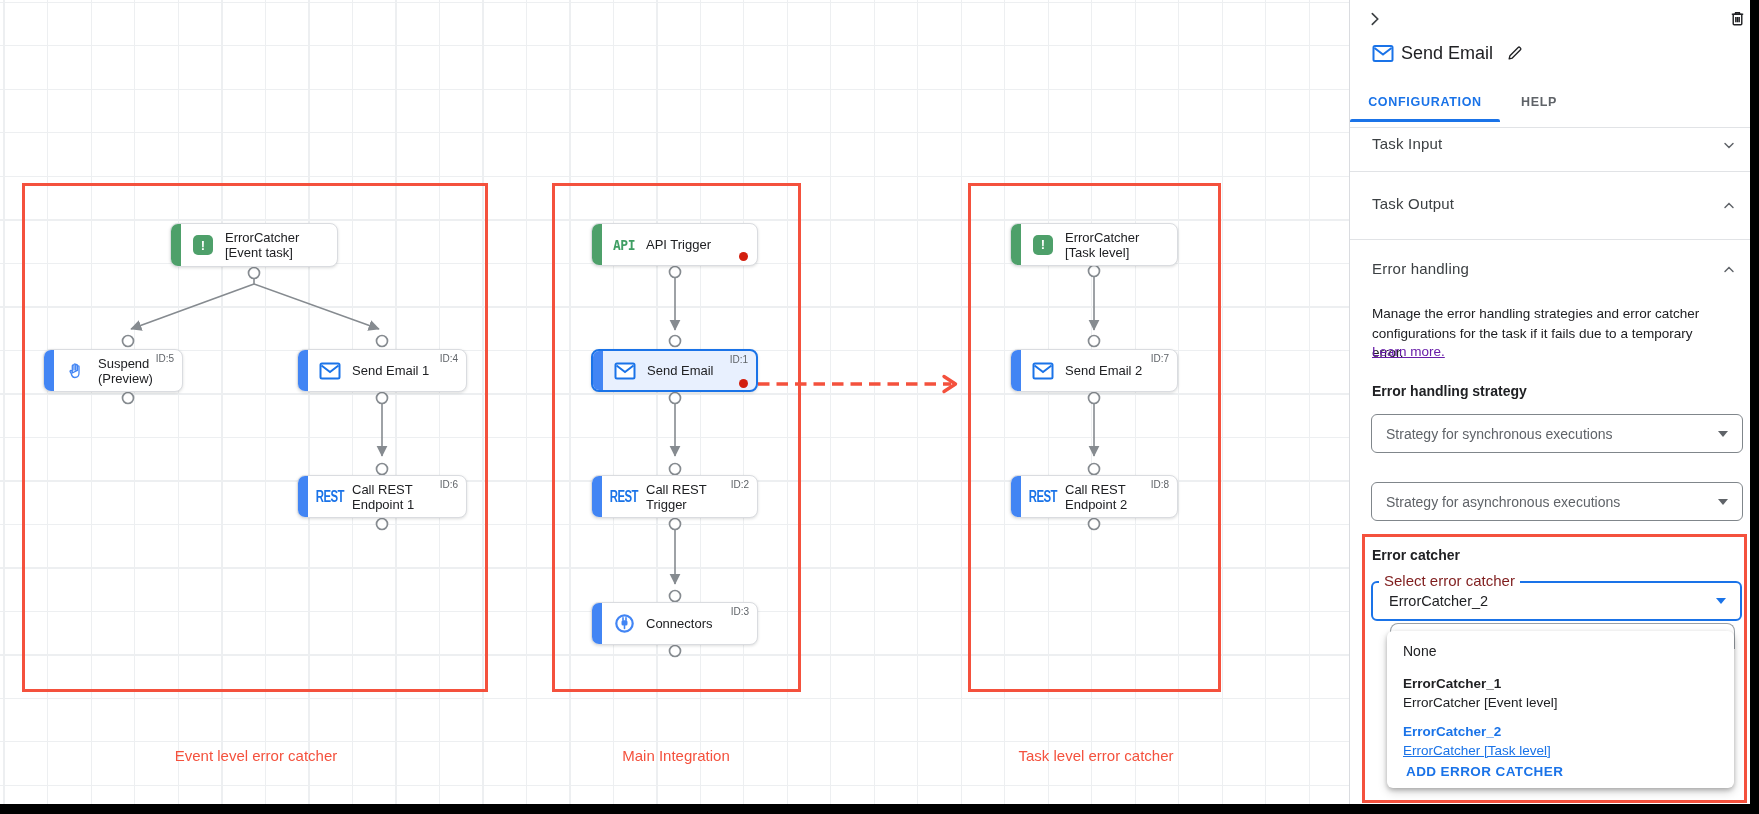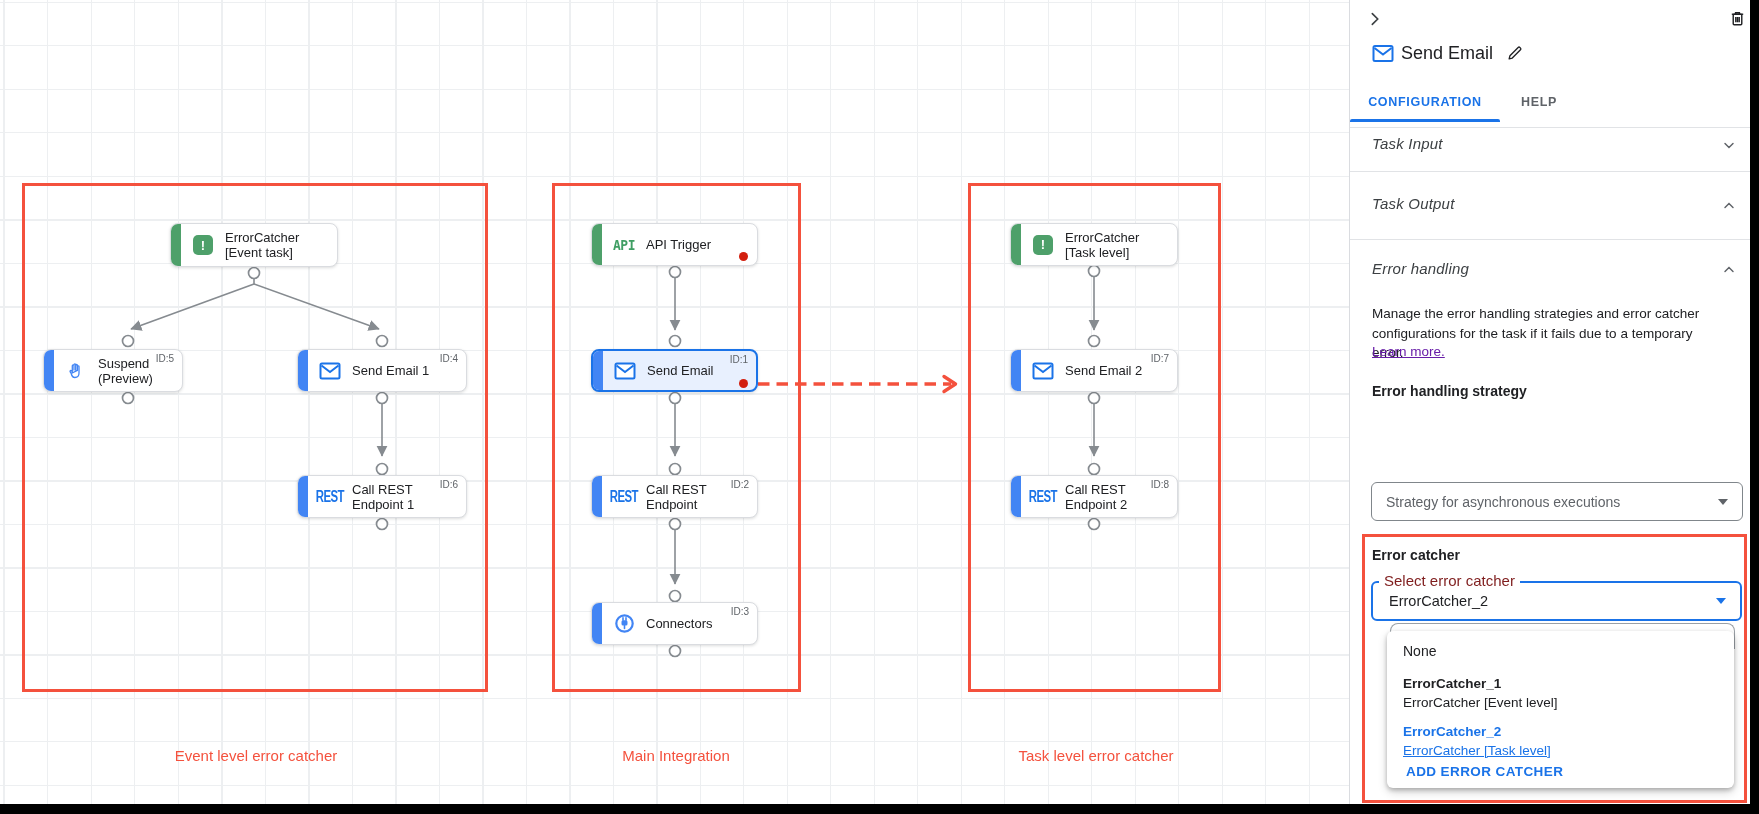--- a/index.html
+++ b/index.html
@@ -41,21 +41,21 @@
     background:#fff; border-left:1px solid #dadce0; }
   .panel .abs { position:absolute; }
   .icon-btn { background:none; border:none; cursor:pointer; padding:0; }
   .ptitle { font-size:18px; color:#202124; }
   .tab { position:absolute; top:84px; height:36px; display:flex; align-items:center;
     justify-content:center; font-size:12.5px; font-weight:700; letter-spacing:.7px; cursor:pointer; }
   .tab.active { color:#1a73e8; }
   .tab.idle { color:#5f6368; }
   .inkbar { position:absolute; top:119px; height:3px; background:#1a73e8; border-radius:2px 2px 0 0; }
   .hdiv { position:absolute; left:0; width:410px; height:1px; background:#e1e3e6; }
-  .secrow { position:absolute; left:0; width:409px; cursor:pointer;font-style:italic; }
+  .secrow { position:absolute; left:0; width:409px; cursor:pointer; }
   .seclabel { font-size:15px; font-weight:500; color:#3c4043; letter-spacing:.2px; }
   .para { font-size:13.5px; line-height:19.5px; color:#202124; width:352px; }
   .learnmore { font-size:13.5px; color:#681da8; text-decoration:underline; cursor:pointer; display:inline-block; }
   .boldlabel { font-size:14px; font-weight:700; color:#202124; }
   .ddown { position:absolute; left:21px; width:372px; height:39px; border:1px solid #80868b;
     border-radius:6px; display:flex; align-items:center; padding:0 14px; cursor:pointer; background:#fff; }
   .ddown .ph { font-size:14px; color:#5f6368; flex:1; }
   .caret { width:0; height:0; border-left:5px solid transparent; border-right:5px solid transparent;
     border-top:6px solid #5f6368; }
   .caret.blue { border-top-color:#1a73e8; }
@@ -200,21 +200,21 @@
         </div>
       <div class="nlabel"><span>Send Email</span></div>
       <span class="nid">ID:1</span>
     </div>
 
     <div class="node" style="left:591px;top:475px;width:167px;height:43px">
       <div class="bar"></div>
       <div class="nicon">
         <span class="rest-txt">REST</span>
         </div>
-      <div class="nlabel"><span>Call REST</span><br><span>Endpoint</span></div>
+      <div class="nlabel"><span>Call REST</span><br><span>Trigger</span></div>
       <span class="nid">ID:2</span>
     </div>
 
     <div class="node" style="left:591px;top:602px;width:167px;height:43px">
       <div class="bar"></div>
       <div class="nicon">
         <svg width="21" height="21" viewBox="0 0 21 21">
             <circle cx="10.5" cy="10.5" r="8.2" fill="#fff" stroke="#4285f4" stroke-width="2.2"></circle>
             <rect x="7.5" y="7.2" width="6" height="5.4" rx="1.6" fill="#4285f4"></rect>
             <path d="M9 7.2 V4.8 M12 7.2 V4.8 M10.5 12.6 V15.4" stroke="#4285f4" stroke-width="1.6" fill="none" stroke-linecap="round"></path>
@@ -321,20 +321,24 @@
     </div>
 
     <div class="abs para" style="left:22px;top:304px">
       <span>Manage the error handling strategies and error catcher</span>
       <span>configurations for the task if it fails due to a temporary error.</span>
     </div>
     <a class="abs learnmore" style="left:22px;top:344px">Learn more.</a>
 
     <div class="abs boldlabel" style="left:22px;top:383px">Error handling strategy</div>
 
+    <div class="ddown" style="top:414px">
+      <span class="ph">Strategy for synchronous executions</span>
+      <span class="caret"></span>
+    </div>
     <div class="ddown" style="top:482px">
       <span class="ph">Strategy for asynchronous executions</span>
       <span class="caret"></span>
     </div>
 
     <div class="redsection"></div>
 
     <div class="abs boldlabel" style="left:22px;top:547px">Error catcher</div>
 
     <div class="floatlabel">Select error catcher</div>

